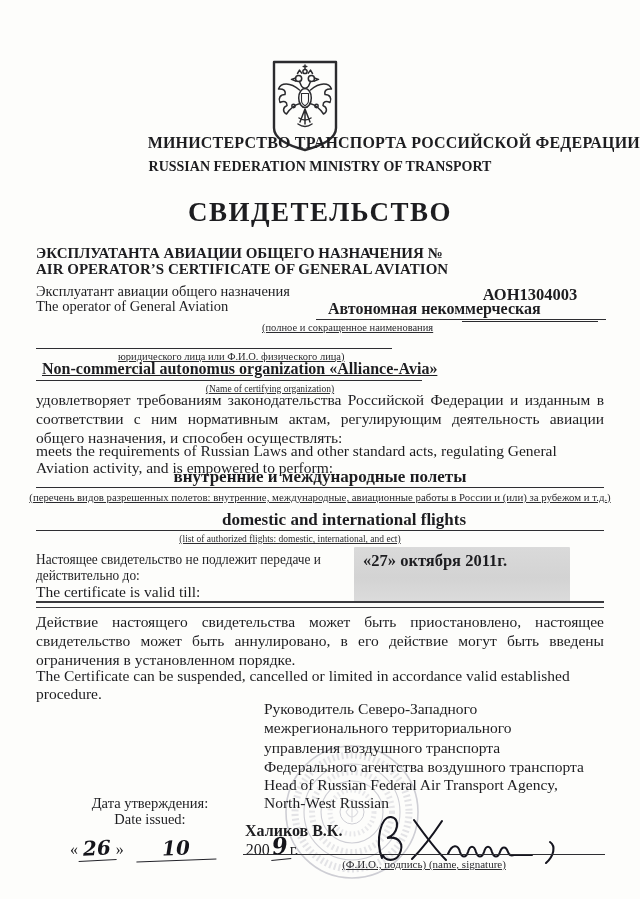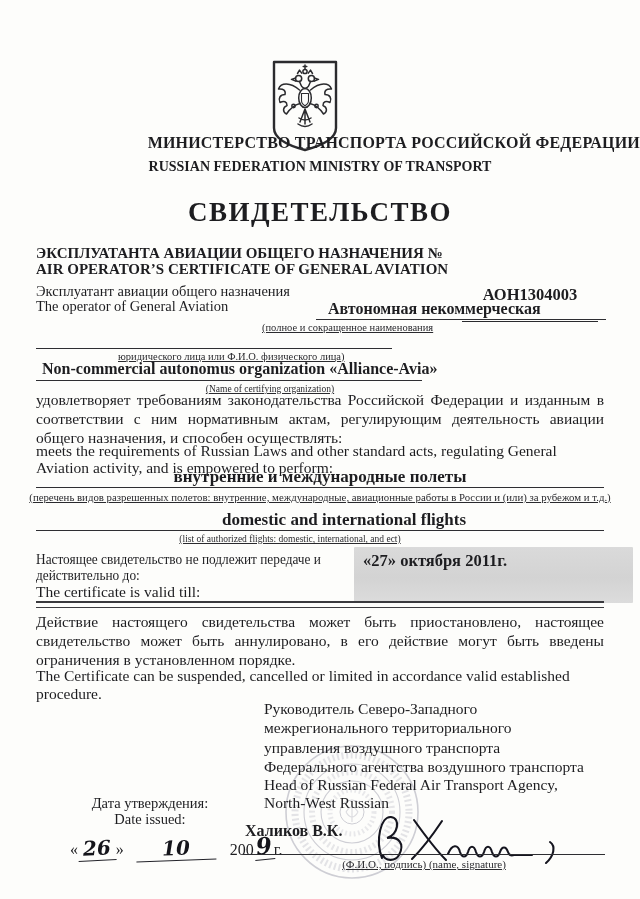--- a/index.html
+++ b/index.html
@@ -73,40 +73,40 @@
     <div>The operator of General Aviation</div>
   </div>
 
   <div class="abs b" style="left:328px;top:300px;font-size:16px;">Автономная некоммерческая</div>
   <div class="abs rule" style="left:316px;top:319px;width:290px;"></div>
   <div class="abs smallcap" style="left:262px;top:322px;">(полное и сокращенное наименования</div>
 
   <div class="abs rule" style="left:36px;top:348px;width:356px;"></div>
   <div class="abs smallcap" style="left:118px;top:351px;">юридического лица или Ф.И.О. физического лица)</div>
 
-  <div class="abs b" style="left:42px;top:360px;font-size:16px;">Non-commercial autonomus organization «Alliance-Avia»</div>
+  <div class="abs b" style="left:42px;top:360px;font-size:16px;text-decoration:underline;">Non-commercial autonomus organization «Alliance-Avia»</div>
   <div class="abs rule" style="left:36px;top:380px;width:386px;"></div>
   <div class="abs smallcap c" style="left:150px;top:384px;width:240px;font-size:9.5px;">(Name of certifying organization)</div>
 
   <div class="abs j" style="left:36px;top:391px;width:568px;font-size:15.5px;line-height:18.8px;">удовлетворяет требованиям законодательства Российской Федерации и изданным в соответствии с ним нормативным актам, регулирующим деятельность авиации общего назначения, и способен осуществлять:</div>
   <div class="abs" style="left:36px;top:443px;width:568px;font-size:15.5px;line-height:16.5px;">meets the requirements of Russian Laws and other standard acts, regulating General Aviation activity, and is empowered to perform:</div>
 
   <div class="abs b c" style="left:0;top:467px;width:640px;font-size:17px;">внутренние и международные полеты</div>
   <div class="abs rule" style="left:36px;top:487px;width:568px;"></div>
   <div class="abs c smallcap" style="left:26px;top:491px;width:588px;font-size:10.8px;">(перечень видов разрешенных полетов: внутренние, международные, авиационные работы в России и (или) за рубежом и т.д.)</div>
 
   <div class="abs b c" style="left:0;top:510px;width:640px;font-size:17px;padding-left:24px;">domestic and international flights</div>
   <div class="abs rule" style="left:36px;top:530px;width:568px;"></div>
   <div class="abs c smallcap" style="left:0;top:534px;width:580px;font-size:9.5px;">(list of authorized flights: domestic, international, and ect)</div>
 
   <div class="abs" style="left:36px;top:551px;width:330px;font-size:15.5px;line-height:16px;">
     <span class="condensed">Настоящее свидетельство не подлежит передаче и действительно до:</span>
   </div>
   <div class="abs" style="left:36px;top:583px;font-size:15.5px;">The certificate is valid till:</div>
-  <div class="abs patch" style="left:354px;top:547px;width:279px;height:56px;">
+  <div class="abs patch" style="left:354px;top:547px;width:216px;height:56px;">
     <div class="b" style="padding:4px 0 0 9px;font-size:16.5px;">«27» октября 2011г.</div>
   </div>
 
   <div class="abs thickrule" style="left:36px;top:601px;width:568px;"></div>
 
   <div class="abs j" style="left:36px;top:612px;width:568px;font-size:15.5px;line-height:19px;">Действие настоящего свидетельства может быть приостановлено, настоящее свидетельство может быть аннулировано, в его действие могут быть введены ограничения в установленном порядке.</div>
   <div class="abs" style="left:36px;top:667px;width:590px;font-size:15.5px;">The Certificate can be suspended, cancelled or limited in accordance valid established procedure.</div>
 
   <div class="abs" style="left:282px;top:742px;opacity:.32;">
     <svg width="140" height="140" viewBox="0 0 140 140" fill="none" stroke="#6d6d84">
@@ -131,21 +131,21 @@
   </div>
 
   <div class="abs c" style="left:60px;top:795px;width:180px;font-size:14.5px;line-height:16px;">
     <div>Дата утверждения:</div>
     <div>Date issued:</div>
   </div>
 
   <div class="abs" style="left:70px;top:833px;font-size:16px;">
     <span>«</span><span class="hand" style="font-size:20px;border-bottom:1.4px solid #23232a;padding:0 5px;transform:rotate(-3deg);">26</span><span>»</span>
     <span class="hand" style="font-size:20px;border-bottom:1.4px solid #23232a;padding:0 26px;margin-left:8px;transform:rotate(-2deg);">10</span>
-    <span style="margin-left:10px;">200</span><span class="hand" style="font-size:23px;border-bottom:1.4px solid #23232a;padding:0 2px;transform:rotate(-6deg) translateY(-1px);">9</span><span>г.</span>
+    <span style="margin-left:26px;">200</span><span class="hand" style="font-size:23px;border-bottom:1.4px solid #23232a;padding:0 2px;transform:rotate(-6deg) translateY(-1px);">9</span><span>г.</span>
   </div>
 
   <div class="abs b" style="left:245px;top:822px;font-size:16px;">Халиков В.К.</div>
 
   <div class="abs" style="left:372px;top:808px;">
     <svg width="200" height="58" viewBox="0 0 200 58" fill="none" stroke="#15151f" stroke-width="2.1" stroke-linecap="round">
       <path d="M10,50 C3,32 9,8 19,9 C29,10 26,27 15,30 C27,28 33,36 27,47 C23,54 13,53 11,47"></path>
       <path d="M42,12 C52,26 62,40 74,52"></path>
       <path d="M70,13 C60,28 50,41 40,51"></path>
       <path d="M76,46 C80,36 86,36 88,44 C90,50 94,50 96,44 C98,37 102,37 104,44 C106,50 110,50 112,44 C114,37 118,37 120,44 C122,50 126,50 128,44 C130,38 134,38 136,44 C137,47 139,48 142,47"></path>

